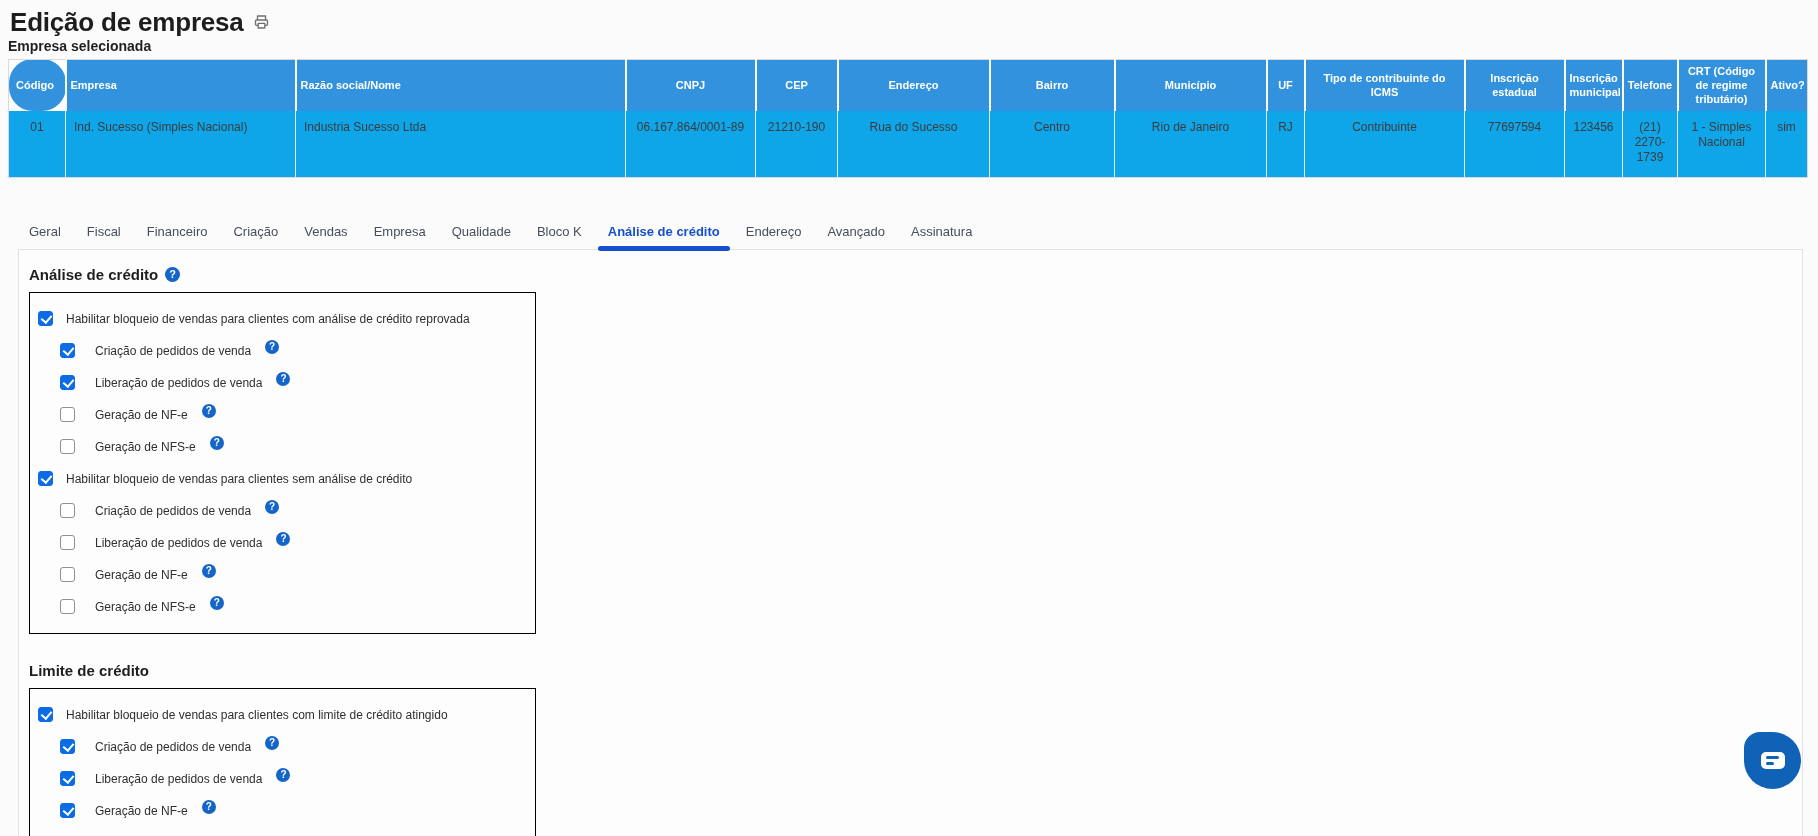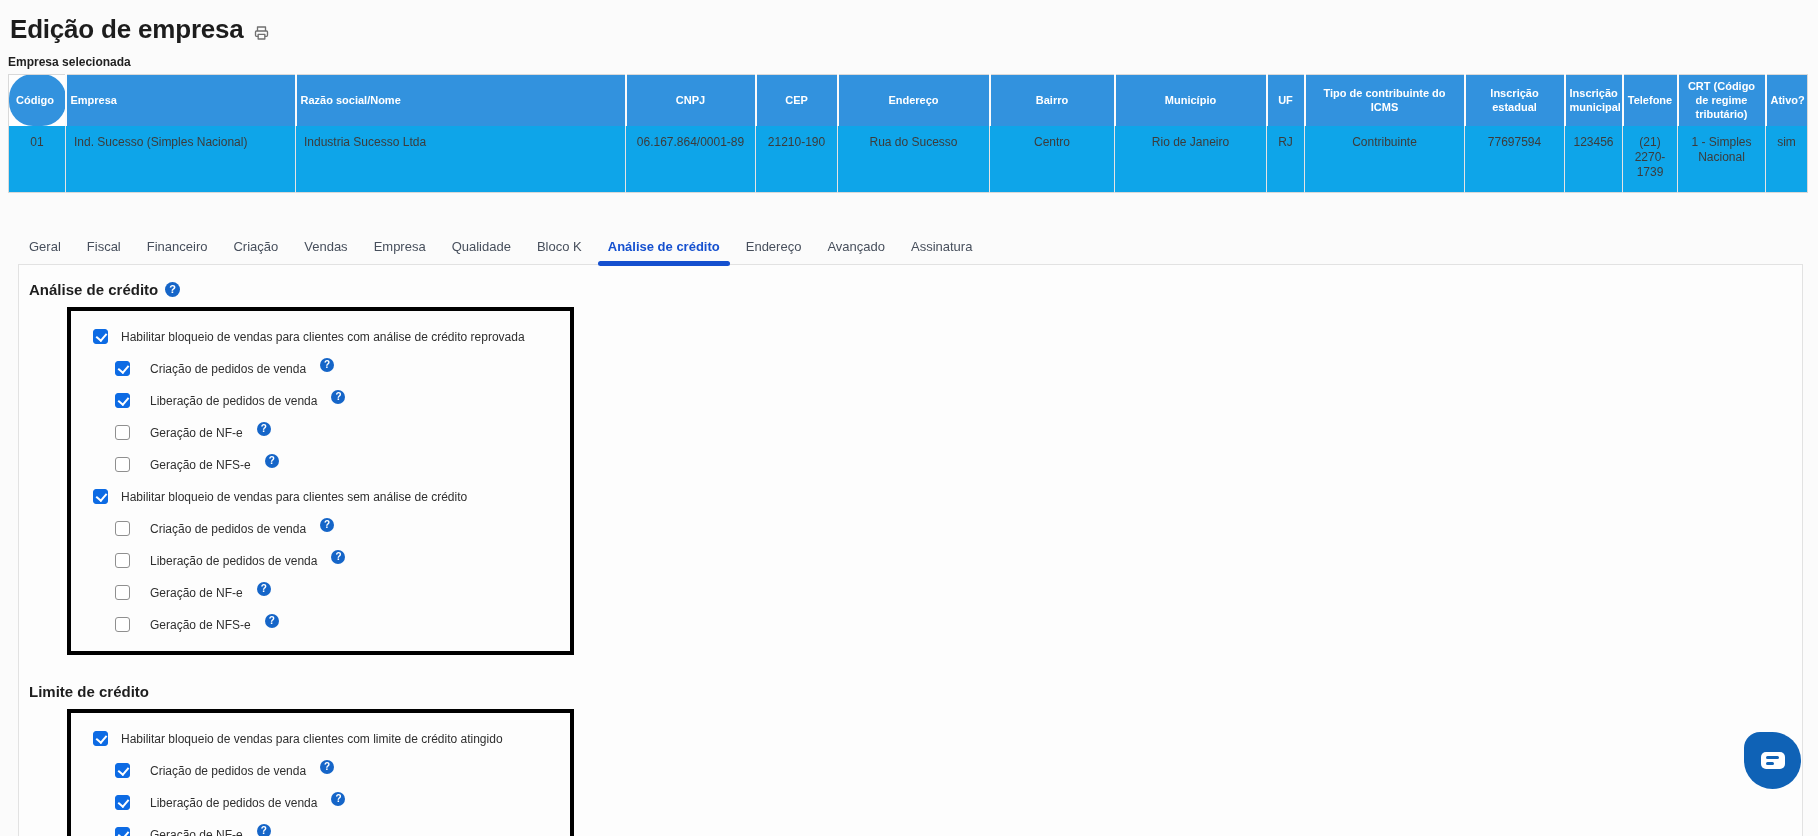--- a/index.html
+++ b/index.html
@@ -5,25 +5,25 @@
   * { box-sizing: border-box; }
   html,body { margin:0; padding:0; }
   body {
     width:1818px; height:836px; overflow:hidden; position:relative;
     background:#fbfbfb; color:#333;
     font-family:"Liberation Sans","DejaVu Sans",sans-serif;
   }
   .page { padding:8px 0 0 10px; }
 
   
-  .title-row { display:flex; align-items:center; gap:9px;margin-top:7px; }
+  .title-row { display:flex; align-items:flex-start; gap:9px; }
   h1 { margin:0; font-size:26px; line-height:1.15; font-weight:700; color:#1d1d1d; letter-spacing:-0.2px; }
   .print-btn { background:none; border:none; padding:0; margin-top:6px; cursor:pointer; line-height:0; }
 
-  .caption { font-size:12px; font-weight:700; color:#1f1f1f; margin:10px 0 5px -2px; }
+  .caption { font-size:14px; font-weight:700; color:#1f1f1f; margin:0 0 5px -2px; }
 
   
   table.company {
     border-collapse:collapse; table-layout:fixed;
     width:1789px; margin-left:-2px; background:#fefefe;
     border:1px solid #d9d9d9;
   }
   table.company thead th {
     background:#3292de; color:#fff; font-size:11px; font-weight:700;
     text-align:center; vertical-align:middle; padding:5px 4px;
@@ -64,21 +64,21 @@
   h2.section.second { margin-top:28px; }
   .help {
     width:14px; height:14px; border-radius:50%; background:#1565c8; color:#fff;
     font-size:10px; font-weight:700; display:inline-flex; align-items:center;
     justify-content:center; flex:none; cursor:pointer; line-height:1;
   }
   .help.raised { transform:translateY(-4px); margin-left:7px; }
   h2.section .help { width:15px; height:15px; font-size:11px; }
 
   .group-box {
-    width:507px; border:4px solid #000000; padding:18px 20px 2px;margin-left:38px;
+    width:507px; border:1px solid #000000; padding:18px 6px 2px;
   }
   .cbrow { display:flex; align-items:center; margin:0 0 17px 2px; }
   .cbrow.child { margin-left:24px;gap:7px; }
   .cb {
     width:15px; height:15px; border:1px solid #8f8f8f; border-radius:3px;
     background:#fff; flex:none; position:relative; cursor:pointer;
   }
   .cb.checked { background:#0d6be4; border-color:#0d6be4; }
   .cb.checked::after {
     content:""; position:absolute; left:4px; top:1px; width:5px; height:8px;

